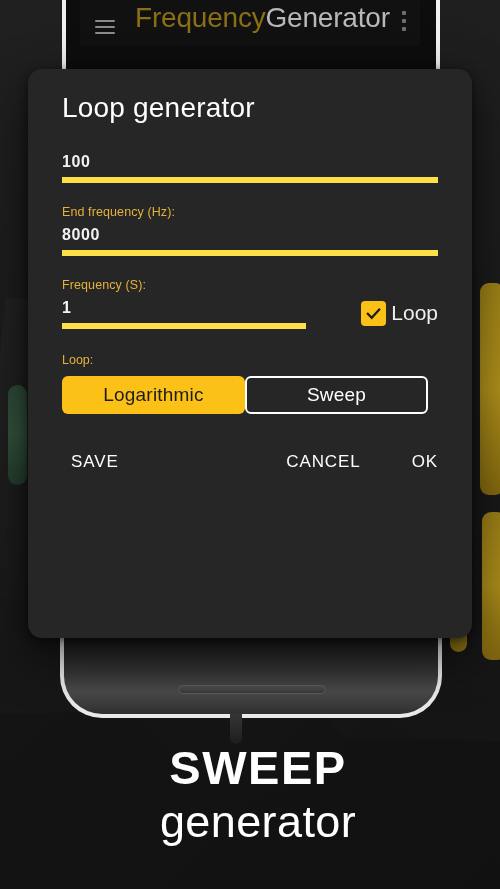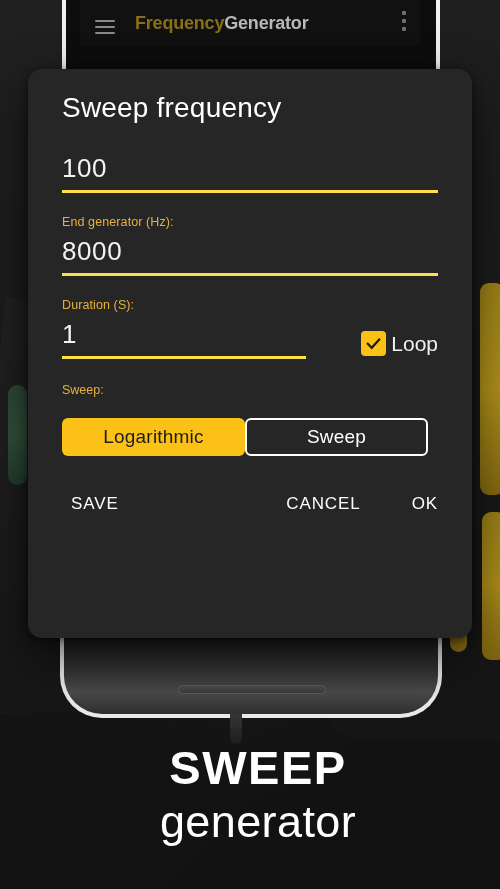--- a/index.html
+++ b/index.html
@@ -70,50 +70,50 @@
            border:1px solid #5c5c5c; }
   .phone-stand { position:absolute; left:230px; top:714px; width:12px; height:30px;
            background:linear-gradient(180deg,#353535,#1d1d1d); border-radius:0 0 6px 6px; }
 
   
   .appbar { position:absolute; left:80px; top:-30px; width:340px; height:76px;
             background:#111111; display:flex; align-items:flex-end; padding:0 14px 12px 14px; }
   .hamburger { width:20px; height:14px; display:flex; flex-direction:column;
                justify-content:space-between; margin-left:1px; margin-right:20px; cursor:pointer; }
   .hamburger span { display:block; height:2px; width:100%; background:#8a8a8a; border-radius:1px; }
-  .app-title { font-size:18px; letter-spacing:-0.2px; white-space:nowrap; font-weight:700; }
+  .app-title { font-size:28px; letter-spacing:-0.2px; white-space:nowrap; font-weight:400; }
   .app-title .t-freq { color:#8a7014; }
   .app-title .t-gen  { color:#b8b8b8; }
   .kebab { margin-left:auto; width:4px; display:flex; flex-direction:column;
            gap:4px; cursor:pointer; padding-bottom:3px; }
   .kebab i { display:block; width:4px; height:4px; background:#6f6f6f; border-radius:1px; }
 
   
   .dialog { position:absolute; left:28px; top:69px; width:444px; height:569px;
             background:#262626; border-radius:14px;
             box-shadow:0 18px 48px rgba(0,0,0,0.62), 0 2px 8px rgba(0,0,0,0.5);
             padding:0 34px; }
   .dialog-title { color:#ffffff; font-size:28px; font-weight:400; letter-spacing:0.2px;
                   padding-top:23px; }
 
   .field { margin-top:22px; }
   .field-label { color:#e5b23b; font-size:12.5px; letter-spacing:0.1px; }
-  .field-value { color:#f2f2f2; font-size:26px; font-weight:400; letter-spacing:0.6px;
-                 padding:7px 0 6px 0; border-bottom:3px solid #fde047; }
+  .field-value { color:#f2f2f2; font-size:16px; font-weight:700; letter-spacing:0.6px;
+                 padding:7px 0 6px 0; border-bottom:6px solid #fde047; }
   .field-value.short { width:244px; }
 
   .row-duration { display:flex; align-items:flex-end; justify-content:space-between; }
-  .loop-wrap { display:flex; align-items:center; gap:5px; padding-bottom:3px; }
+  .loop-wrap { display:flex; gap:5px; padding-bottom:3px; }
   .checkbox { width:25px; height:25px; border-radius:4px; background:#fbc117;
               display:flex; align-items:center; justify-content:center; cursor:pointer; }
   .checkbox svg { width:17px; height:17px; }
   .loop-label { color:#efefef; font-size:21px; }
 
   .scale-label { color:#e5b23b; font-size:12.5px; margin-top:24px; }
-  .scale-row { display:flex; margin-top:21px; }
+  .scale-row { display:flex; margin-top:9px; }
   .btn-scale { height:38px; border-radius:6px; font-size:19px; letter-spacing:0.2px;
                display:flex; align-items:center; justify-content:center; cursor:pointer;
                font-family:"Liberation Sans", sans-serif; }
   .btn-log { width:183px; background:#fbc117; color:#1d1d1d; border:none; }
   .btn-lin { width:183px; background:transparent; color:#ffffff; border:2px solid #ffffff; }
 
   .footer { display:flex; align-items:center; margin-top:38px; }
   .footer button { background:none; border:none; color:#fdfdfd; font-size:17px;
                    letter-spacing:0.9px; cursor:pointer; font-family:"Liberation Sans", sans-serif;margin-left:9px; }
   .sp-flex { flex:1; }
@@ -159,47 +159,47 @@
   </div>
 </div>
 
 <div class="phone-bottom-inner"></div>
 <div class="phone-bottom"></div>
 <div class="home-indicator"></div>
 <div class="phone-stand"></div>
 
 <div class="dialog">
 
-  <div class="dialog-title">Sweep frequency</div>
+  <div class="dialog-title">Loop generator</div>
 
   <div class="field">
     <div class="field-value">100</div>
   </div>
 
   <div class="field">
-    <div class="field-label">End generator (Hz):</div>
+    <div class="field-label">End frequency (Hz):</div>
     <div class="field-value">8000</div>
   </div>
 
   <div class="field">
-    <div class="field-label">Duration (S):</div>
+    <div class="field-label">Frequency (S):</div>
     <div class="row-duration">
       <div class="field-value short">1</div>
       <div class="loop-wrap">
         <div class="checkbox">
           <svg viewBox="0 0 24 24">
             <path d="M4 12.5 L9.5 18 L20 6.5" fill="none" stroke="#1d1d1d" stroke-width="3.2" stroke-linecap="square" stroke-linejoin="miter"></path>
           </svg>
         </div>
         <div class="loop-label">Loop</div>
       </div>
     </div>
   </div>
 
-  <div class="scale-label">Sweep:</div>
+  <div class="scale-label">Loop:</div>
   <div class="scale-row">
     <button class="btn-scale btn-log">Logarithmic</button>
     <button class="btn-scale btn-lin">Sweep</button>
   </div>
 
   <div class="footer">
     <button>SAVE</button>
     <span class="sp-flex"></span>
     <button class="ft-cancel">CANCEL</button>
     <button>OK</button>

